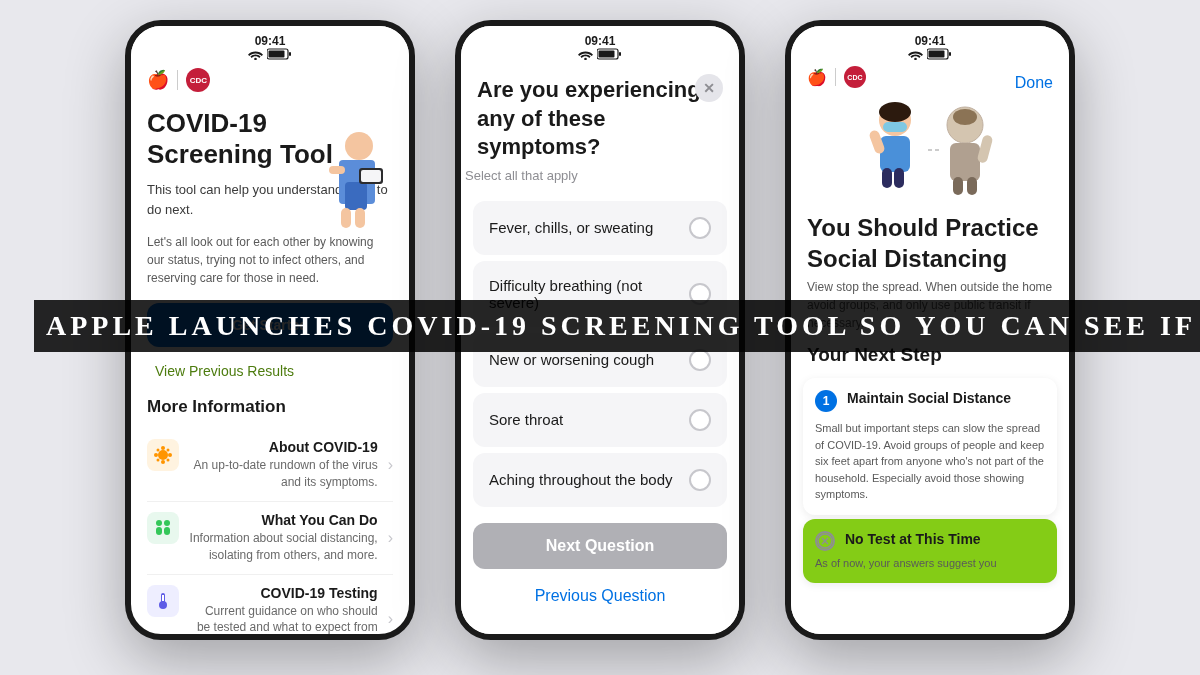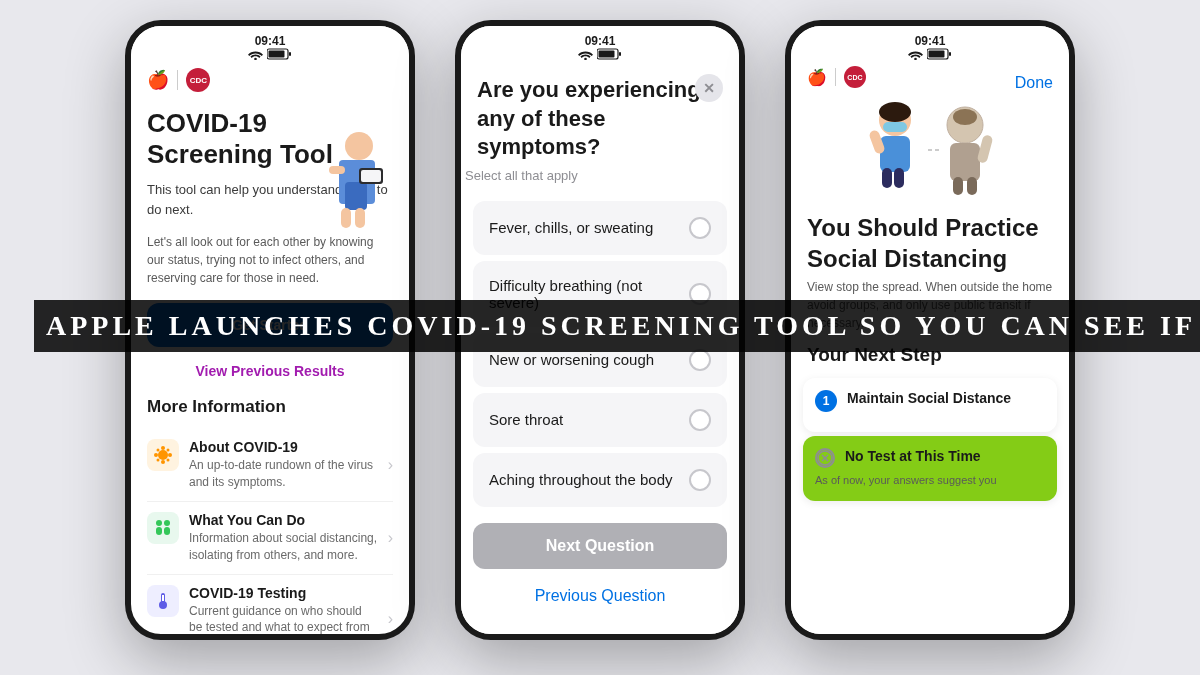--- a/index.html
+++ b/index.html
@@ -162,24 +162,23 @@
       padding: 14px;
       width: 100%;
       font-size: 14px;
       font-weight: 600;
       text-align: center;
       margin-bottom: 8px;
       cursor: pointer;
     }
 
     .view-previous {
-      text-align: center;
-      color: #a21caf;
+      color: #4d7c0f;
       font-size: 14px;
-      font-weight: 700;
+      font-weight: 400;
       padding: 8px;
       cursor: pointer;
     }
 
     .more-info-section {
       padding: 10px 16px;
     }
 
     .more-info-title {
       font-size: 17px;
@@ -203,20 +202,21 @@
       border-radius: 8px;
       flex-shrink: 0;
       display: flex;
       align-items: center;
       justify-content: center;
       font-size: 16px;
     }
 
     .info-text {
       flex: 1;
+      text-align: right;
     }
 
     .info-text-title {
       font-size: 14px;
       font-weight: 600;
       color: #1a1a1a;
       margin-bottom: 2px;
     }
 
     .info-text-desc {
@@ -688,20 +688,21 @@
       <div class="social-title">You Should Practice Social Distancing</div>
       <div class="social-body">View stop the spread. When outside the home avoid groups, and only use public transit if necessary.</div>
 
       <div class="next-step-label">Your Next Step</div>
 
       <div class="step-card">
         <div class="step-card-header">
           <div class="step-number">1</div>
           <div class="step-title">Maintain Social Distance</div>
         </div>
+        <div class="step-body">Small but important steps can slow the spread of COVID-19. Avoid groups of people and keep six feet apart from anyone who's not part of the household. Especially avoid those showing symptoms.</div>
       </div>
 
       <div class="no-test-card">
         <div class="no-test-header">
           <div class="no-test-icon">
             <svg width="16" height="16" viewBox="0 0 16 16">
               <circle cx="8" cy="8" r="7" fill="none" stroke="#8e8e93" stroke-width="1.5"></circle>
               <line x1="5" y1="5" x2="11" y2="11" stroke="#8e8e93" stroke-width="1.5"></line>
               <line x1="11" y1="5" x2="5" y2="11" stroke="#8e8e93" stroke-width="1.5"></line>
             </svg>

